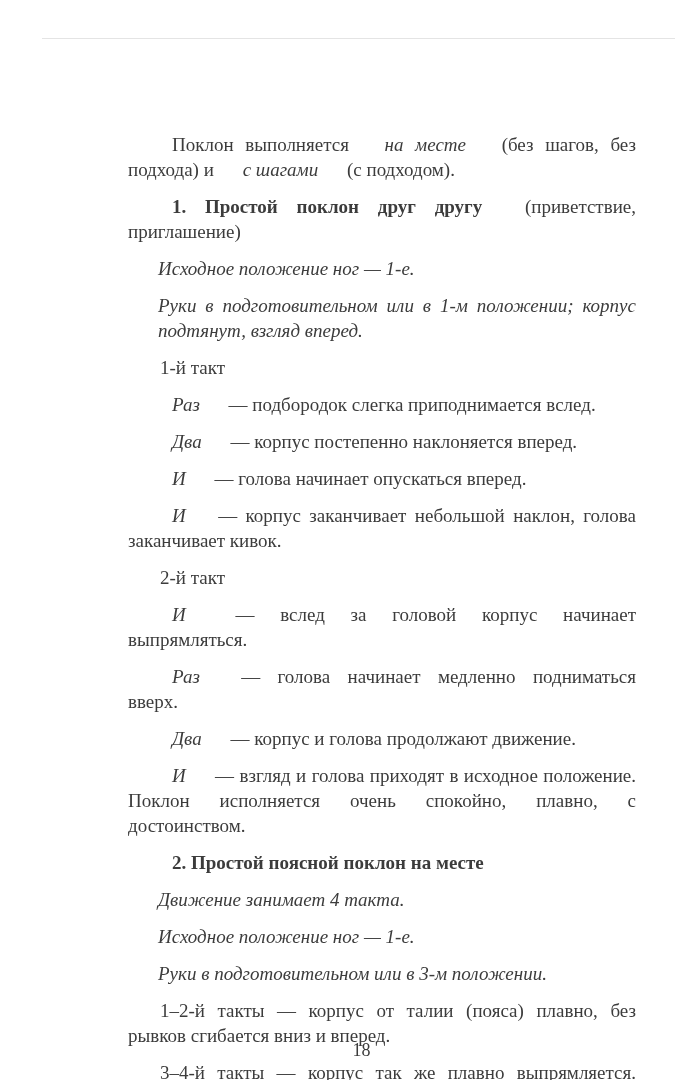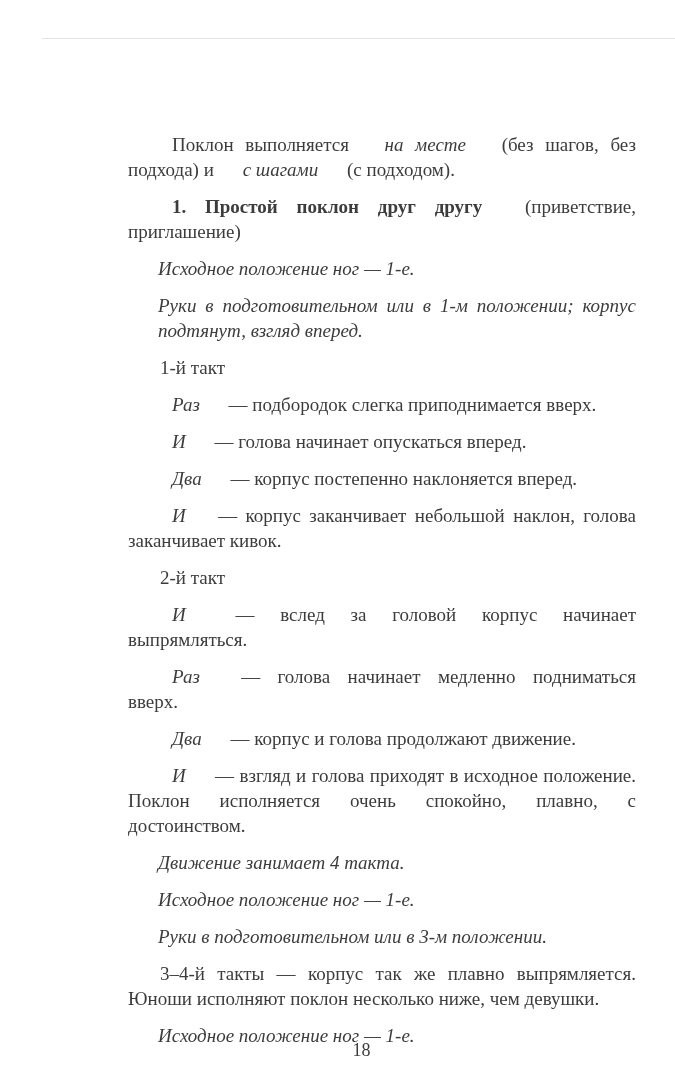--- a/index.html
+++ b/index.html
@@ -54,39 +54,41 @@
 
   <p class="para heading"><b>1. Простой поклон друг другу</b><span> (приветствие, приглашение)</span></p>
 
   <div class="preamble">
     <p>Исходное положение ног — 1-е.</p>
     <p>Руки в подготовительном или в 1-м положении; корпус подтянут, взгляд вперед.</p>
   </div>
 
   <p class="para">1-й такт</p>
 
-  <p class="para"><em>Раз</em><span> — подбородок слегка приподнимается вверх.</span></p>
+  <p class="para"><em>Раз</em><span> — подбородок слегка приподнимается вслед.</span></p>
+  <p class="para"><em>Два</em><span> — корпус постепенно наклоняется вперед.</span></p>
   <p class="para"><em>И</em><span> — голова начинает опускаться вперед.</span></p>
-  <p class="para"><em>Два</em><span> — корпус постепенно наклоняется вперед.</span></p>
   <p class="para"><em>И</em><span> — корпус заканчивает небольшой наклон, голова заканчивает кивок.</span></p>
 
   <p class="para">2-й такт</p>
 
   <p class="para"><em>И</em><span> — вслед за головой корпус начинает выпрямляться.</span></p>
   <p class="para"><em>Раз</em><span> — голова начинает медленно подниматься вверх.</span></p>
   <p class="para"><em>Два</em><span> — корпус и голова продолжают движение.</span></p>
   <p class="para"><em>И</em><span> — взгляд и голова приходят в исходное положение. Поклон исполняется очень спокойно, плавно, с достоинством.</span></p>
 
+  <p class="para heading sec-gap"><b>2. Простой поясной поклон на месте</b></p>
 
   <div class="preamble">
     <p>Движение занимает 4 такта.</p>
     <p>Исходное положение ног — 1-е.</p>
     <p>Руки в подготовительном или в 3-м положении.</p>
   </div>
 
+  <p class="para">1–2-й такты — корпус от талии (пояса) плавно, без рывков сгибается вниз и вперед.</p>
   <p class="para">3–4-й такты — корпус так же плавно выпрямляется. Юноши исполняют поклон несколько ниже, чем девушки.</p>
 
 
   <div class="preamble">
     <p>Исходное положение ног — 1-е.</p>
   </div>
 
 </div>
 
 <div class="page-number">18</div>

